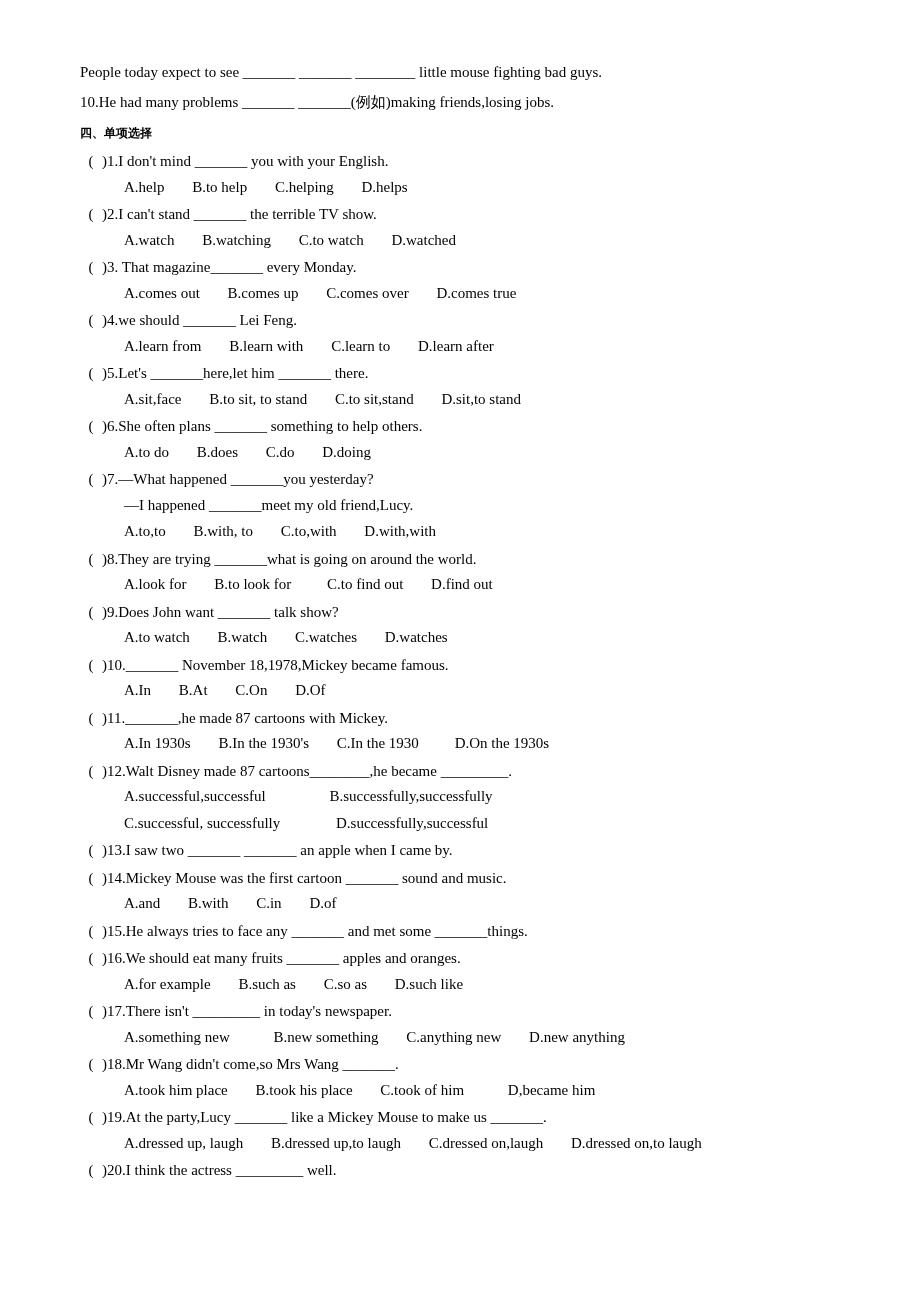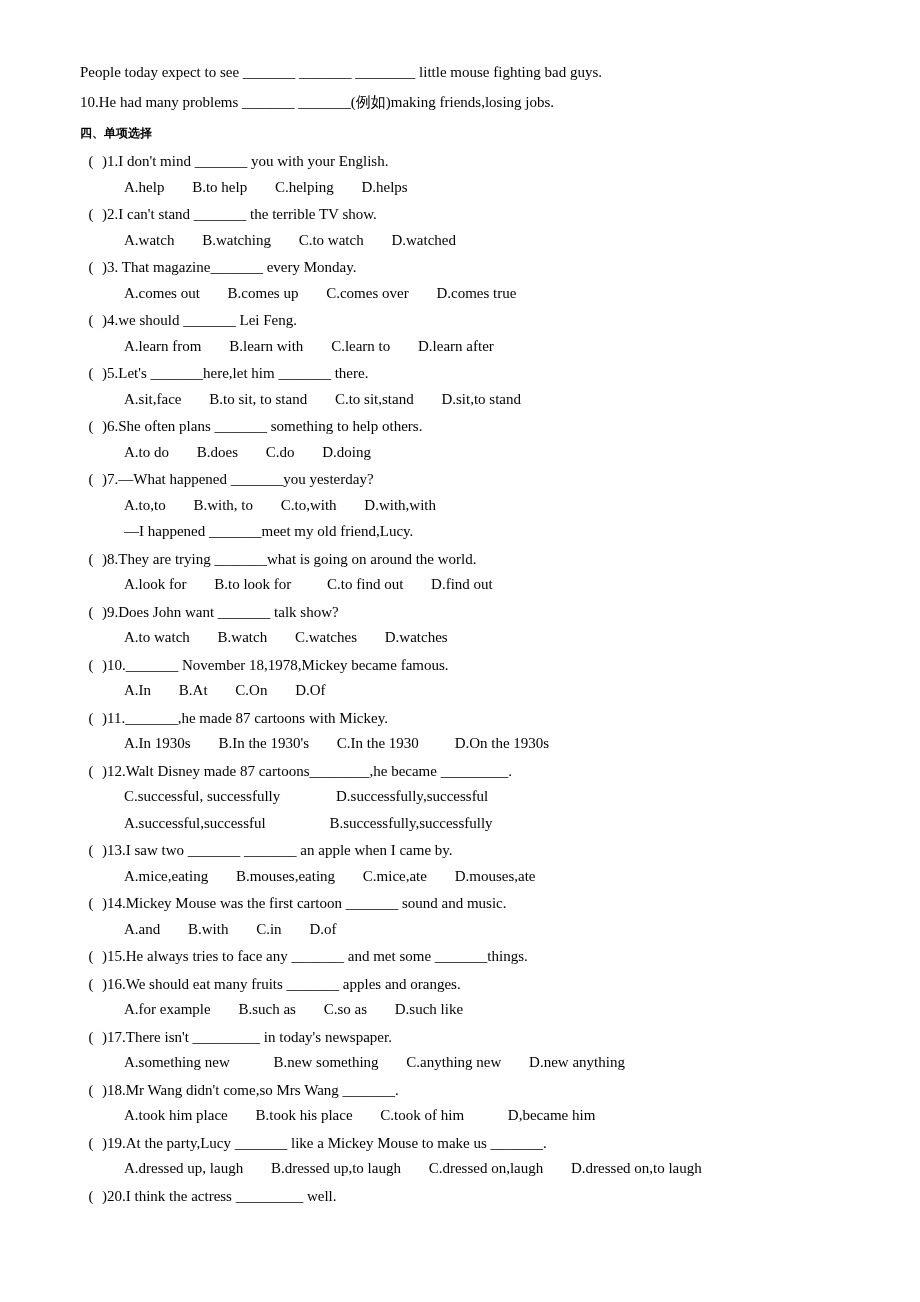--- a/index.html
+++ b/index.html
@@ -136,28 +136,28 @@
       <span class="option">D.doing</span>
     </div>
   </div>
 
   <div class="question-block">
     <div class="question-line">
       <span class="paren">(</span>
       <span class="q-text">)7.—What happened _______you yesterday?</span>
     </div>
     <div class="options-line">
+      —I happened _______meet my old friend,Lucy.
+    </div>
+    <div class="options-line">
       <span class="option">A.to,to</span>
       <span class="option">B.with, to</span>
       <span class="option">C.to,with</span>
       <span class="option">D.with,with</span>
     </div>
-    <div class="options-line">
-      —I happened _______meet my old friend,Lucy.
-    </div>
   </div>
 
   <div class="question-block">
     <div class="question-line">
       <span class="paren">(</span>
       <span class="q-text">)8.They are trying _______what is going on around the world.</span>
     </div>
     <div class="options-line">
       <span class="option">A.look for</span>
       <span class="option" style="margin-right:32px;">B.to look for</span>
@@ -204,39 +204,33 @@
       <span class="option">D.On the 1930s</span>
     </div>
   </div>
 
   <div class="question-block">
     <div class="question-line">
       <span class="paren">(</span>
       <span class="q-text">)12.Walt Disney made 87 cartoons________,he became _________.</span>
     </div>
     <div class="options-line">
+      <span class="option" style="margin-right:60px;">A.successful,successful</span>
+      <span class="option">B.successfully,successfully</span>
+    </div>
+    <div class="options-line">
       <span class="option" style="margin-right:52px;">C.successful, successfully</span>
       <span class="option">D.successfully,successful</span>
     </div>
-    <div class="options-line">
-      <span class="option" style="margin-right:60px;">A.successful,successful</span>
-      <span class="option">B.successfully,successfully</span>
-    </div>
   </div>
 
   <div class="question-block">
     <div class="question-line">
       <span class="paren">(</span>
       <span class="q-text">)13.I saw two _______ _______ an apple when I came by.</span>
-    </div>
-    <div class="options-line">
-      <span class="option">A.mice,eating</span>
-      <span class="option">B.mouses,eating</span>
-      <span class="option">C.mice,ate</span>
-      <span class="option">D.mouses,ate</span>
     </div>
   </div>
 
   <div class="question-block">
     <div class="question-line">
       <span class="paren">(</span>
       <span class="q-text">)14.Mickey Mouse was the first cartoon _______ sound and music.</span>
     </div>
     <div class="options-line">
       <span class="option">A.and</span>

